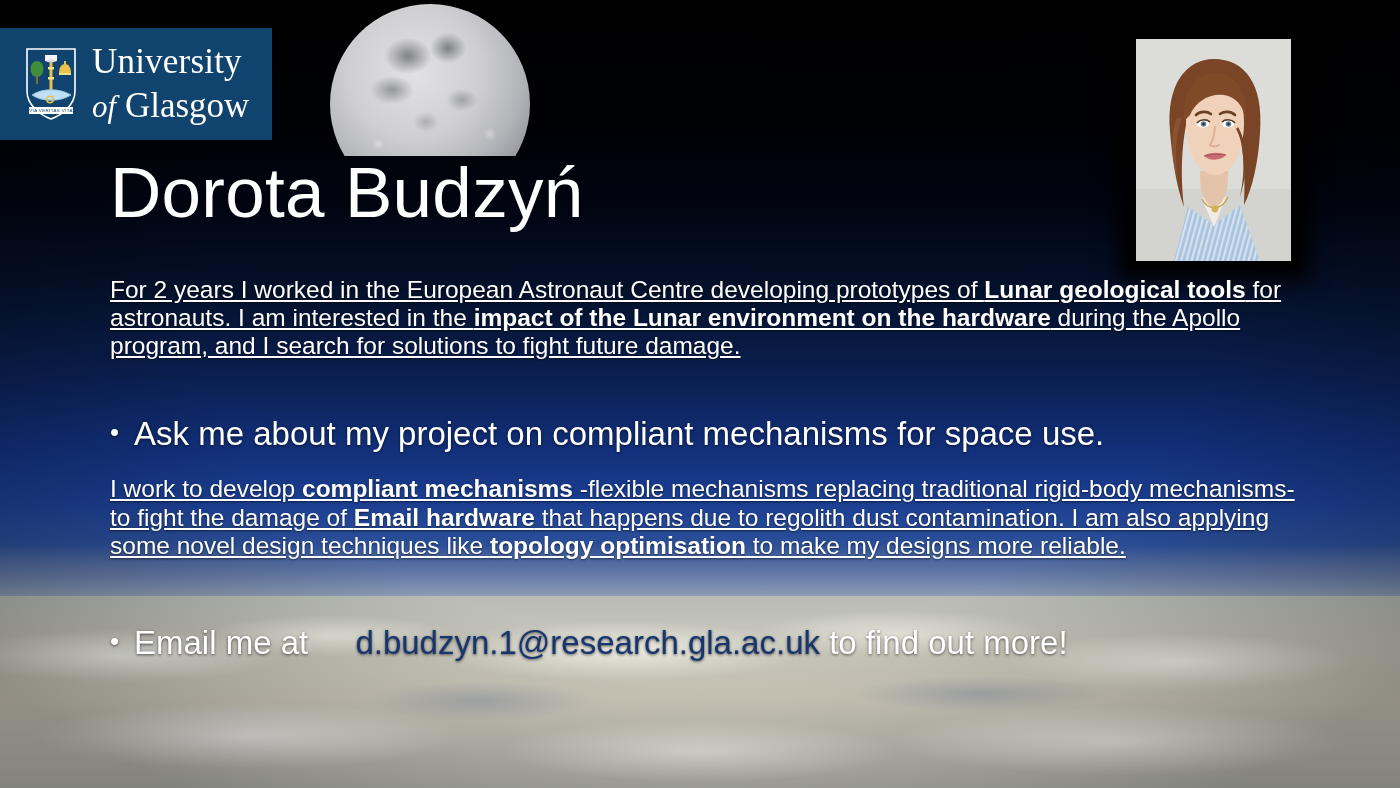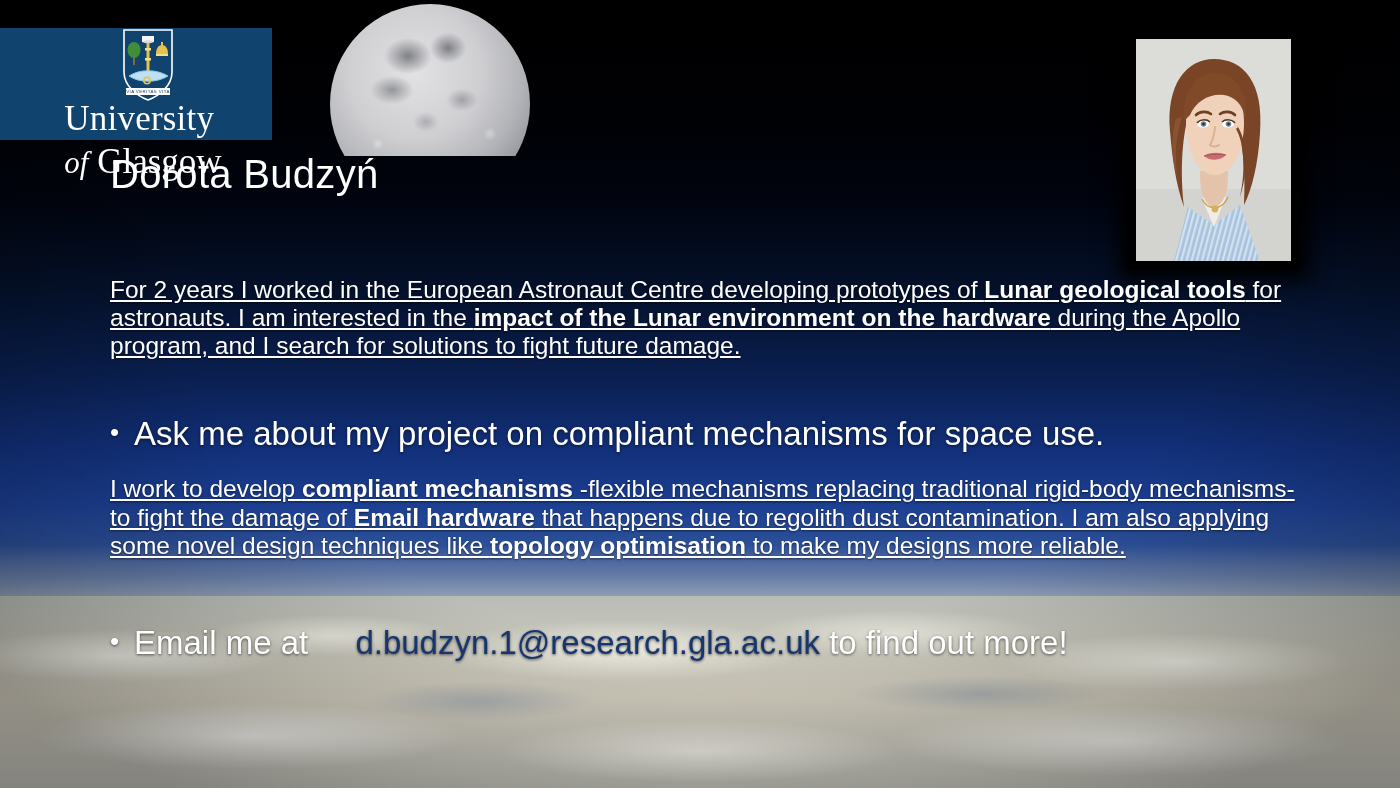--- a/index.html
+++ b/index.html
@@ -99,21 +99,20 @@
   }
 
   
   .uog-logo {
     position: absolute;
     left: 0px; top: 28px;
     width: 272px; height: 112px;
     background: #10436e;
     display: flex;
     align-items: center;
-    flex-direction: column;
   }
   .uog-crest { margin-left: 24px; width: 54px; height: 74px; flex: none; }
   .uog-words {
     margin-left: 14px;
     color: #ffffff;
     font-family: "Liberation Serif", serif;
     line-height: 0.98;
   }
   .uog-words .l1 { font-size: 35px; letter-spacing: .2px; }
   .uog-words .l2 { font-size: 35px; margin-top: 9px; }
@@ -134,21 +133,21 @@
     overflow: hidden;
     background: #dcdcda;
   }
   .portrait .photo svg { display: block; }
 
   
   .title {
     position: absolute;
     left: 110px; top: 152px;
     color: #ffffff;
-    font-size: 40px;
+    font-size: 71px;
     font-weight: 400;
     letter-spacing: .3px;
     white-space: nowrap;
   }
 
   
   .body-wrap {
     position: absolute;
     left: 110px; top: 276px;
     width: 1186px;

